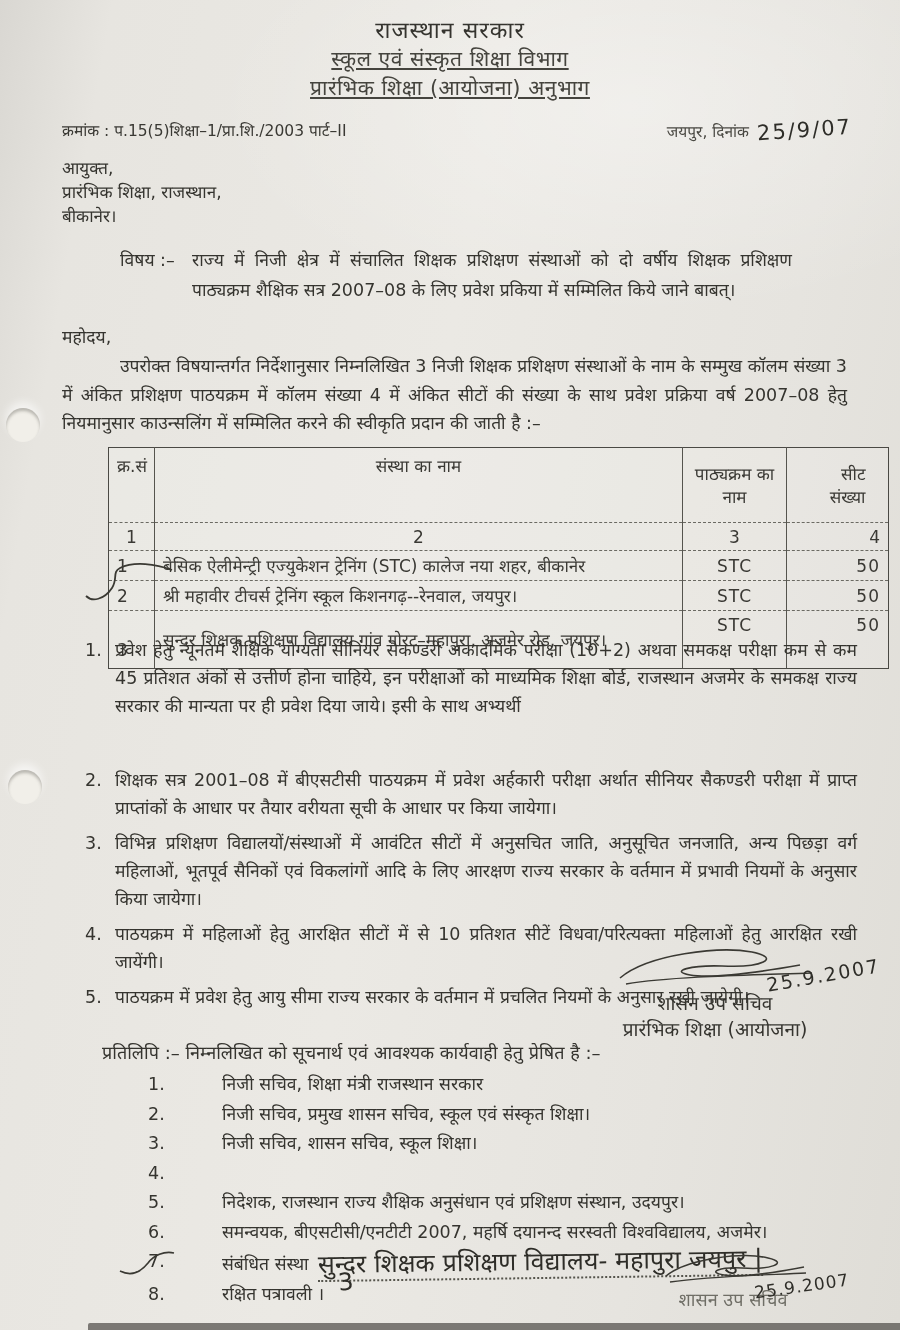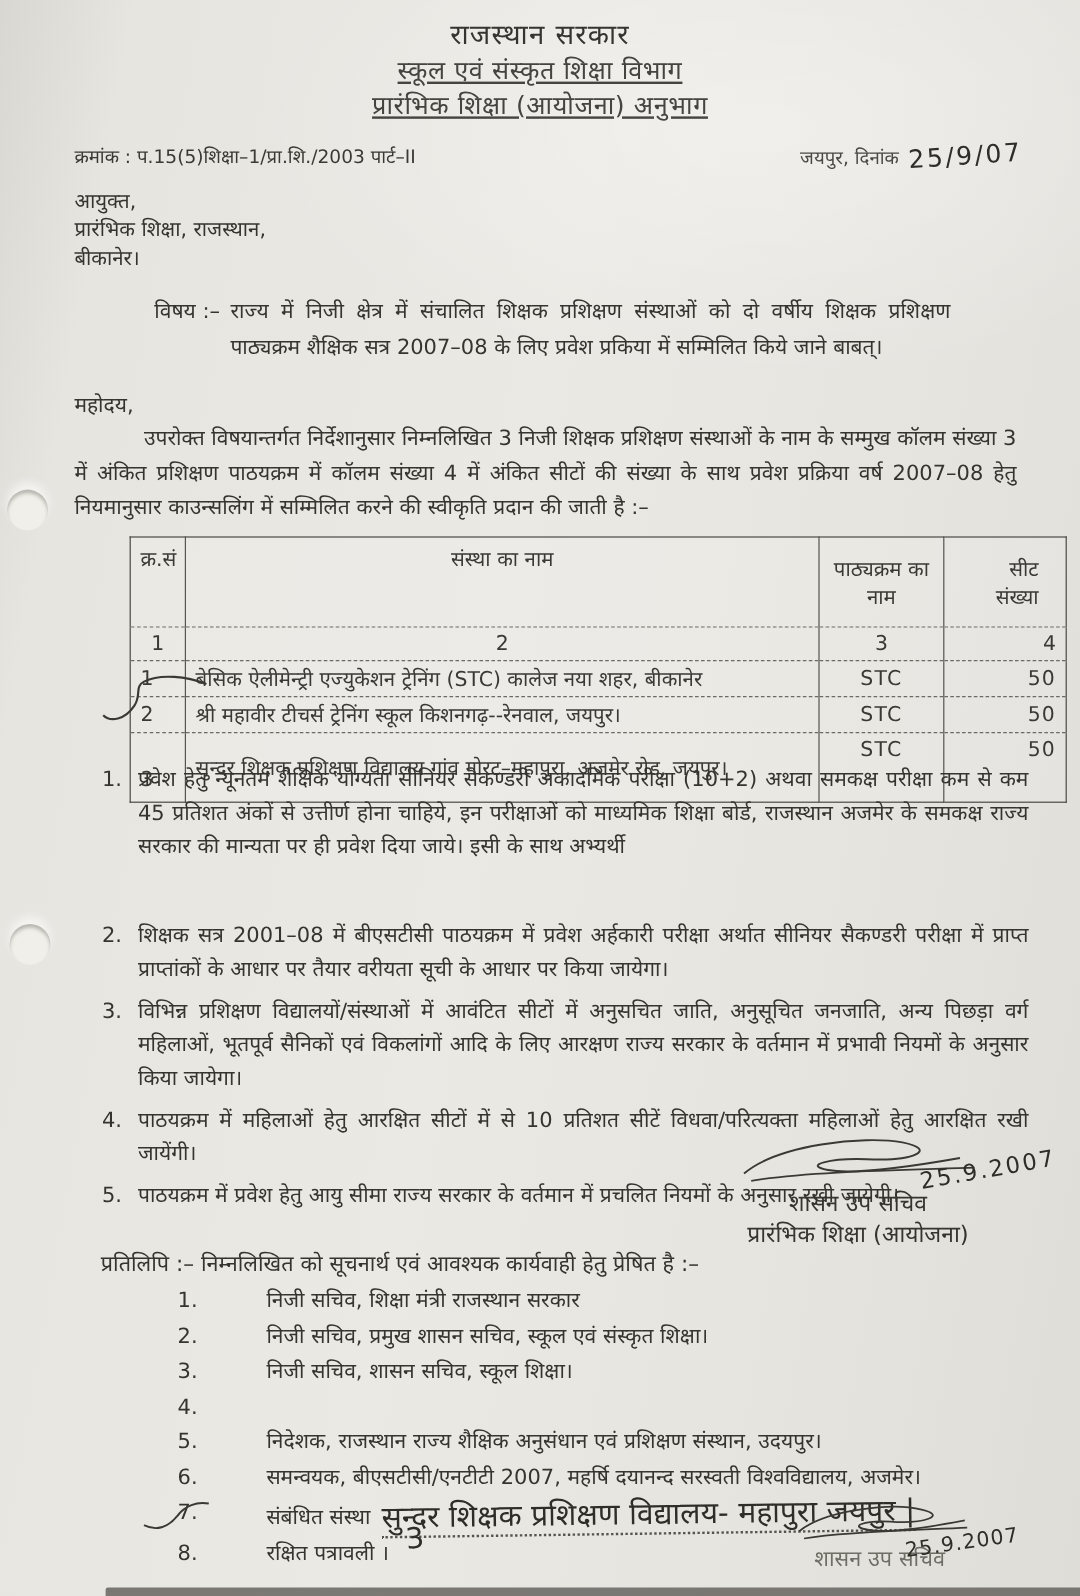--- a/index.html
+++ b/index.html
@@ -20,21 +20,21 @@
   .hdr .h2,.hdr .h3{font-size:21px;letter-spacing:.5px;color:#45443e;text-decoration:underline;}
   
   .refrow{left:62px;top:118px;width:790px;display:flex;justify-content:space-between;align-items:center;}
   .refno{font-size:15.5px;}
   .refdate{font-size:15.5px;color:#4a4943;display:flex;gap:8px;align-items:baseline;}
   .refdate .hw{font-size:21px;transform:rotate(-4deg);letter-spacing:2px;}
   
   .addr{left:62px;top:156px;font-size:17px;line-height:24px;}
   
   .subj{left:120px;top:245px;width:680px;display:flex;font-size:17.5px;line-height:30px;}
-  .subj .lbl{flex:0 0 72px;text-align:center;}
+  .subj .lbl{flex:0 0 72px;}
   .subj .txt{width:600px;text-align:justify;}
   .salut{left:62px;top:324px;font-size:17.5px;}
   
   .para{left:62px;top:352px;width:785px;font-size:17.5px;line-height:28.5px;text-align:justify;text-indent:58px;}
   
   table.doc{border-collapse:collapse;table-layout:fixed;width:780px;background:rgba(255,255,255,.12);}
   table.doc td{border-left:1px solid #55544e;border-right:1px solid #55544e;
     border-top:1px dashed #6b6a63;border-bottom:1px dashed #6b6a63;
     font-size:17px;padding:2px 8px;vertical-align:middle;color:#3a3934;}
   table.doc tr:first-child td{border-top:1.5px solid #4a4944;}
@@ -51,21 +51,21 @@
   .citem .n{flex:0 0 30px;}
   .citem .t{flex:1;text-align:justify;}
   .citem.gap{margin-bottom:46px;}
   
   .sig1{left:555px;top:946px;width:320px;text-align:center;font-size:19px;line-height:26px;}
   .sig1 .date{position:absolute;right:-6px;top:16px;font-size:19px;transform:rotate(-10deg);letter-spacing:2px;}
   .sig2{left:598px;top:1252px;width:270px;text-align:center;font-size:18px;line-height:24px;}
   .sig2 .date{position:absolute;right:18px;top:22px;font-size:17px;transform:rotate(-8deg);letter-spacing:1px;}
   .sig2 .title{color:#6f6e66;}
   
-  .cpintro{left:84px;top:1040px;font-size:18px;}
+  .cpintro{left:102px;top:1040px;font-size:18px;}
   .cplist{left:148px;top:1070px;width:740px;font-size:17.5px;line-height:29.5px;}
   .cpitem{display:flex;}
   .cpitem .n{flex:0 0 74px;}
   .cpitem .t{flex:1;}
   .cpitem .hw-big{font-size:25px;transform:rotate(-.8deg);margin-left:4px;border-bottom:2px dotted #55544c;line-height:30px;}
   
   .pageno{left:338px;top:1268px;font-size:24px;transform:rotate(-6deg);}
   
   .punch{position:absolute;width:34px;height:34px;border-radius:50%;
     background:#f1efe9;box-shadow:0 3px 3px rgba(120,118,110,.45) inset, 0 -6px 8px rgba(255,255,255,.6);}

